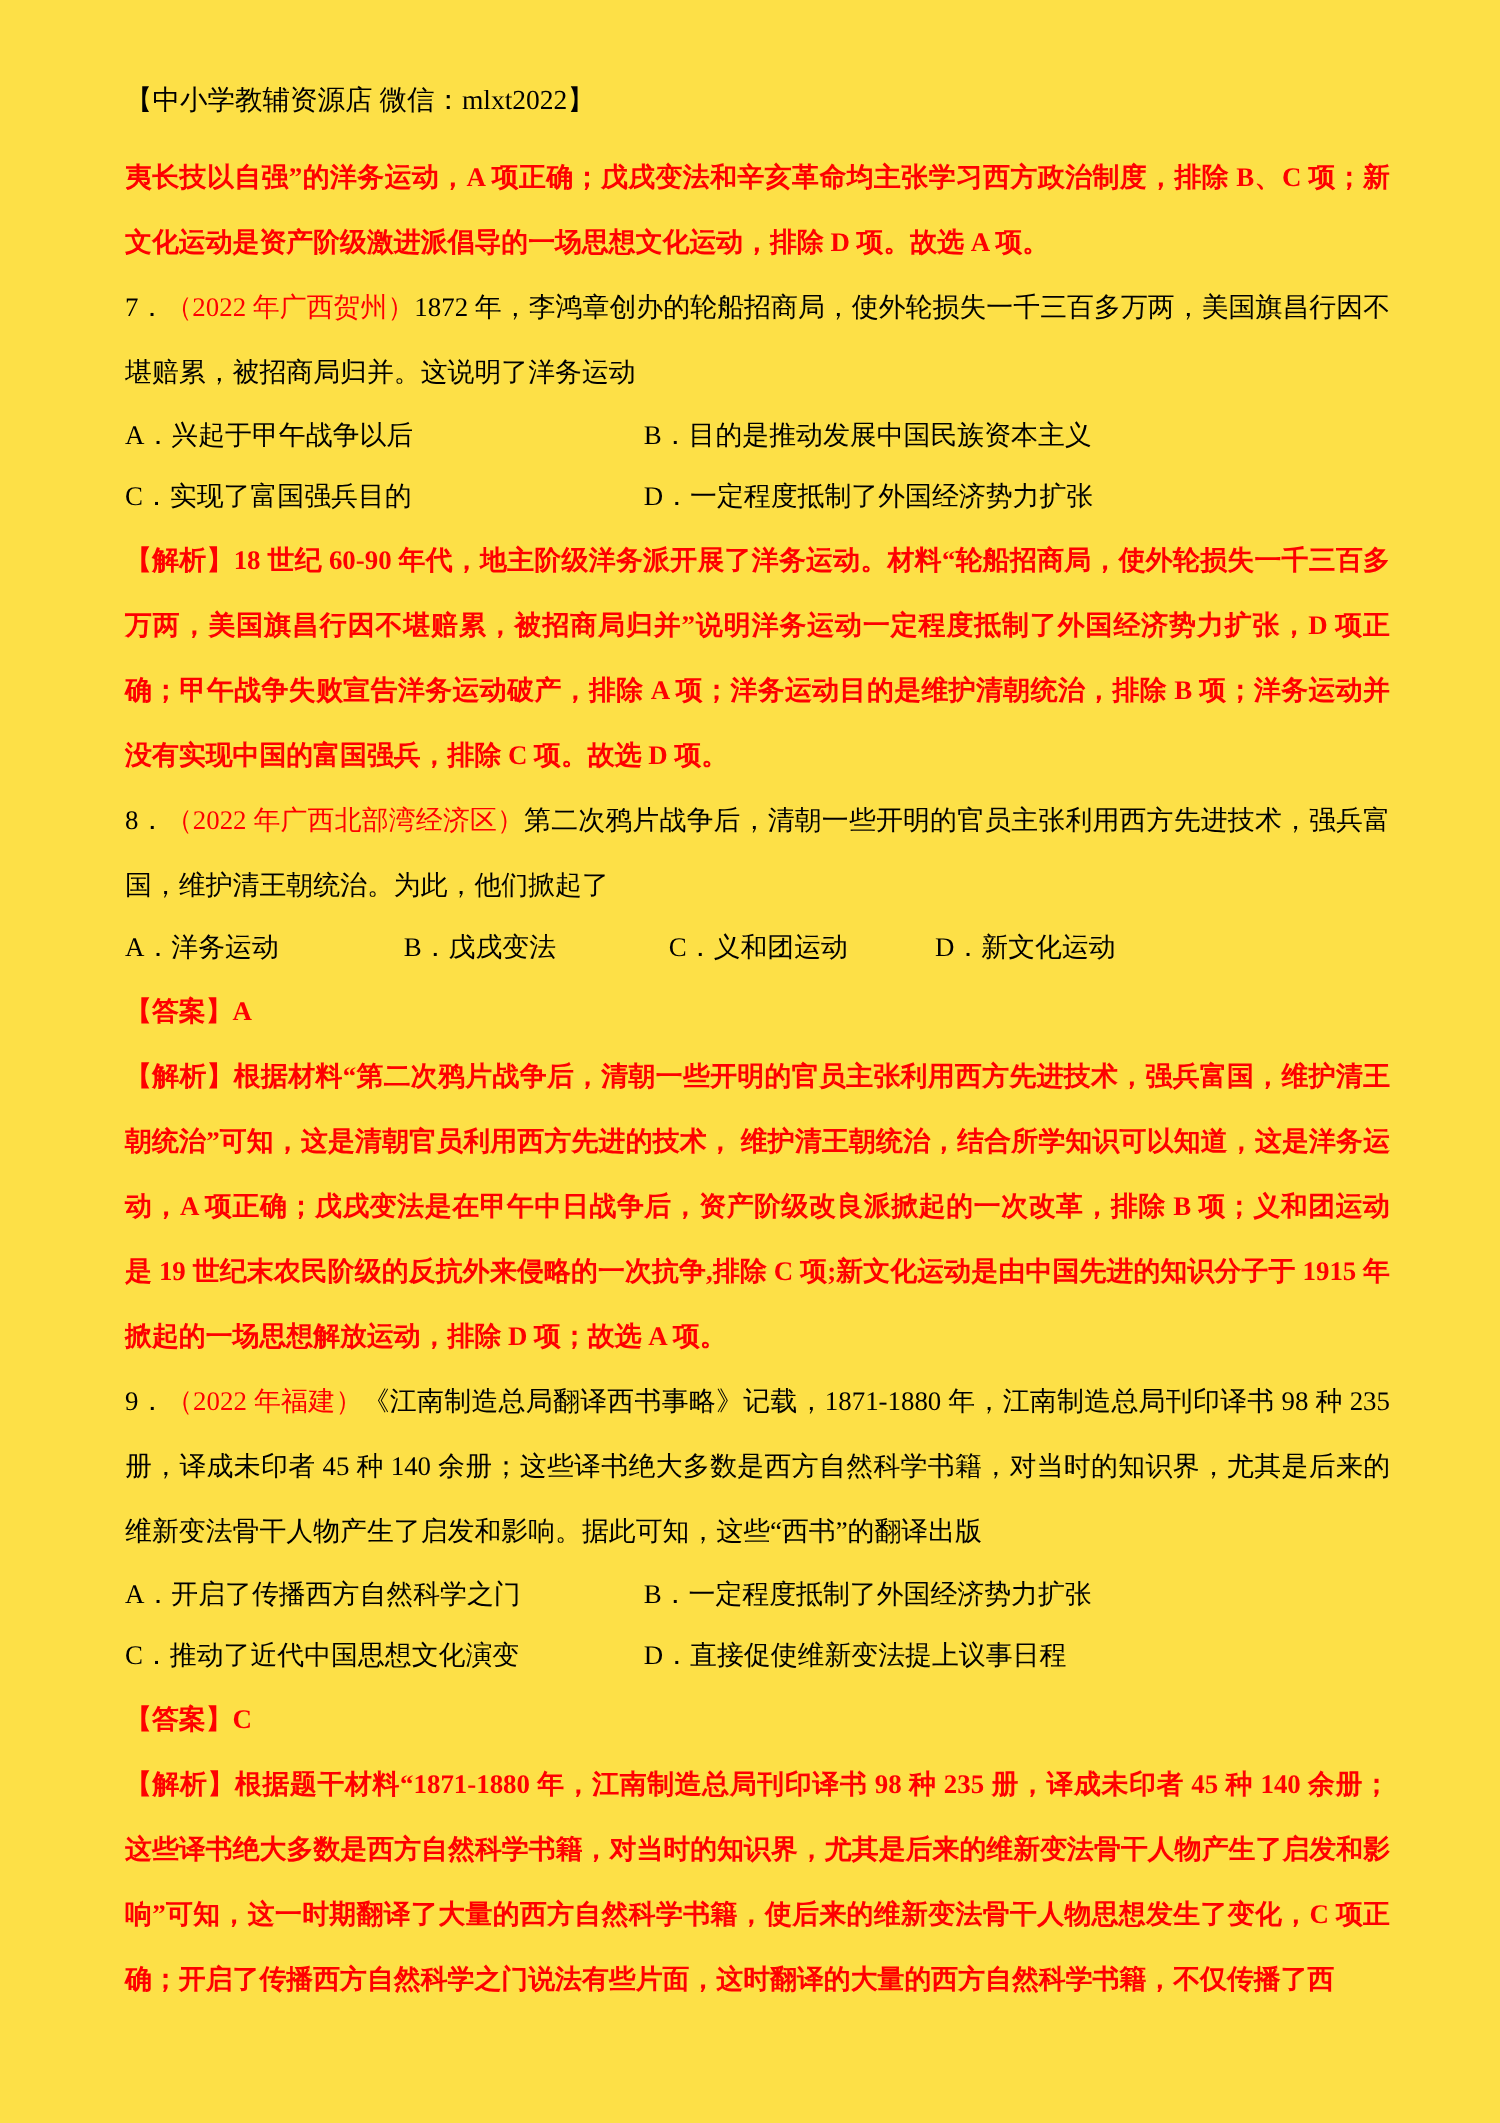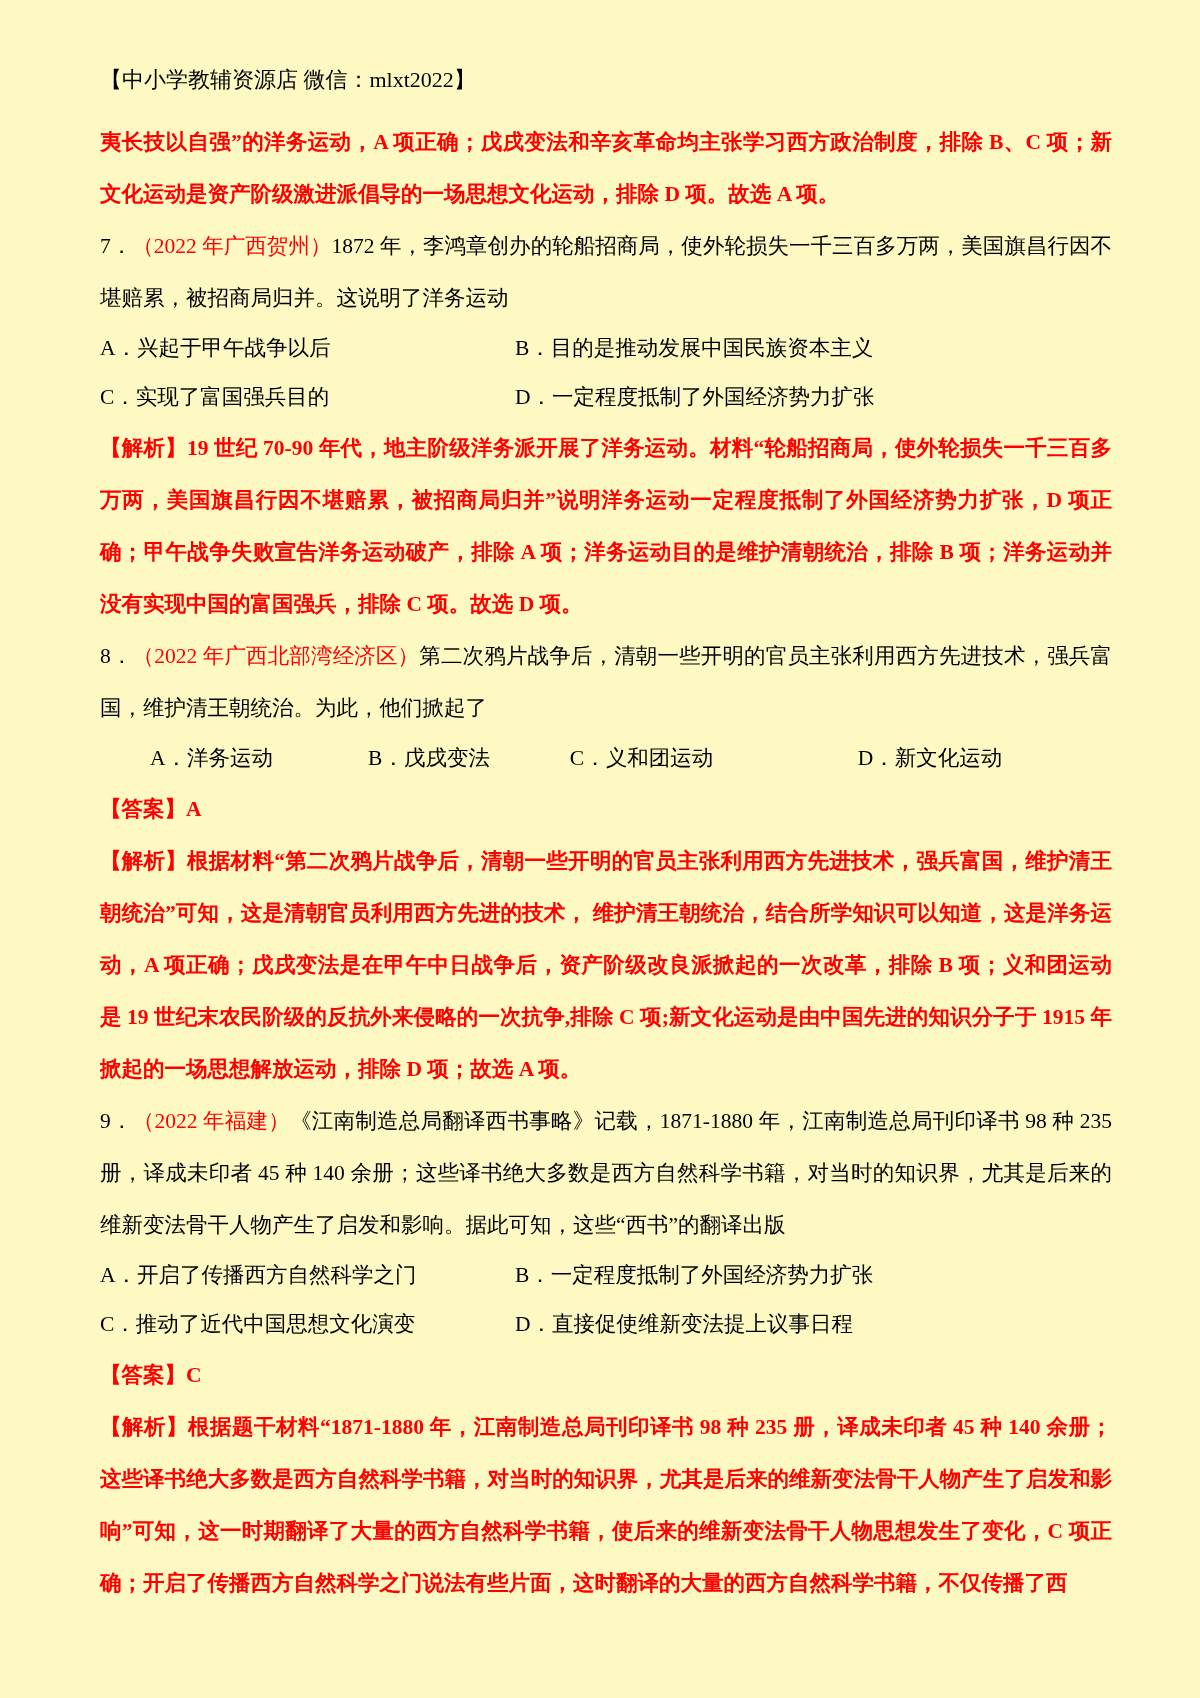--- a/index.html
+++ b/index.html
@@ -6,21 +6,21 @@
     margin: 0;
     padding: 0;
     background: #ffffff;
   }
   .page {
     position: relative;
     width: 1200px;
     height: 1698px;
     box-sizing: border-box;
     padding: 60px 88px 0 100px;
-    background: #fef9c3;
+    background: #fde047;
     font-family: "Liberation Serif", "DejaVu Serif", serif;
     font-size: 21.5px;
     color: #000000;
     overflow: hidden;
   }
   .watermark {
     font-size: 22px;
     line-height: 40px;
     margin-bottom: 16px;
     color: #000000;
@@ -31,21 +31,21 @@
     line-height: 52px;
     word-break: break-word;
   }
   .red { color: #fe0000; font-weight: bold; }
   .tag { color: #fe0000; font-weight: normal; }
   .opt-grid {
     display: grid;
     line-height: 49px;
   }
   .opt-grid.two-col { grid-template-columns: 415px 1fr; }
-  .opt-grid.four-col { grid-template-columns: 223px 212px 213px 1fr; text-align: center; }
+  .opt-grid.four-col { grid-template-columns: 223px 212px 213px 1fr; }
   .opt {
     white-space: nowrap;
     overflow: hidden;
   }
   .answer-line {
     margin: 0;
     line-height: 52px;
   }
 </style>
 </head>
@@ -58,21 +58,21 @@
   <p class="para red">夷长技以自强”的洋务运动，A 项正确；戊戌变法和辛亥革命均主张学习西方政治制度，排除 B、C 项；新文化运动是资产阶级激进派倡导的一场思想文化运动，排除 D 项。故选 A 项。</p>
 
   <div>
     <p class="para"><span>7．</span><span class="tag">（2022 年广西贺州）</span><span>1872 年，李鸿章创办的轮船招商局，使外轮损失一千三百多万两，美国旗昌行因不堪赔累，被招商局归并。这说明了洋务运动</span></p>
     <div class="opt-grid two-col">
       <div class="opt">A．兴起于甲午战争以后</div>
       <div class="opt">B．目的是推动发展中国民族资本主义</div>
       <div class="opt">C．实现了富国强兵目的</div>
       <div class="opt">D．一定程度抵制了外国经济势力扩张</div>
     </div>
-    <p class="para red"><span>【解析】</span><span>19 世纪 70-90 年代，地主阶级洋务派开展了洋务运动。材料“轮船招商局，使外轮损失一千三百多万两，美国旗昌行因不堪赔累，被招商局归并”说明洋务运动一定程度抵制了外国经济势力扩张，D 项正确；甲午战争失败宣告洋务运动破产，排除 A 项；洋务运动目的是维护清朝统治，排除 B 项；洋务运动并没有实现中国的富国强兵，排除 C 项。故选 D 项。</span></p>
+    <p class="para red"><span>【解析】</span><span>18 世纪 60-90 年代，地主阶级洋务派开展了洋务运动。材料“轮船招商局，使外轮损失一千三百多万两，美国旗昌行因不堪赔累，被招商局归并”说明洋务运动一定程度抵制了外国经济势力扩张，D 项正确；甲午战争失败宣告洋务运动破产，排除 A 项；洋务运动目的是维护清朝统治，排除 B 项；洋务运动并没有实现中国的富国强兵，排除 C 项。故选 D 项。</span></p>
   </div>
 
   <div>
     <p class="para"><span>8．</span><span class="tag">（2022 年广西北部湾经济区）</span><span>第二次鸦片战争后，清朝一些开明的官员主张利用西方先进技术，强兵富国，维护清王朝统治。为此，他们掀起了</span></p>
     <div class="opt-grid four-col">
       <div class="opt">A．洋务运动</div>
       <div class="opt">B．戊戌变法</div>
       <div class="opt">C．义和团运动</div>
       <div class="opt">D．新文化运动</div>
     </div>

